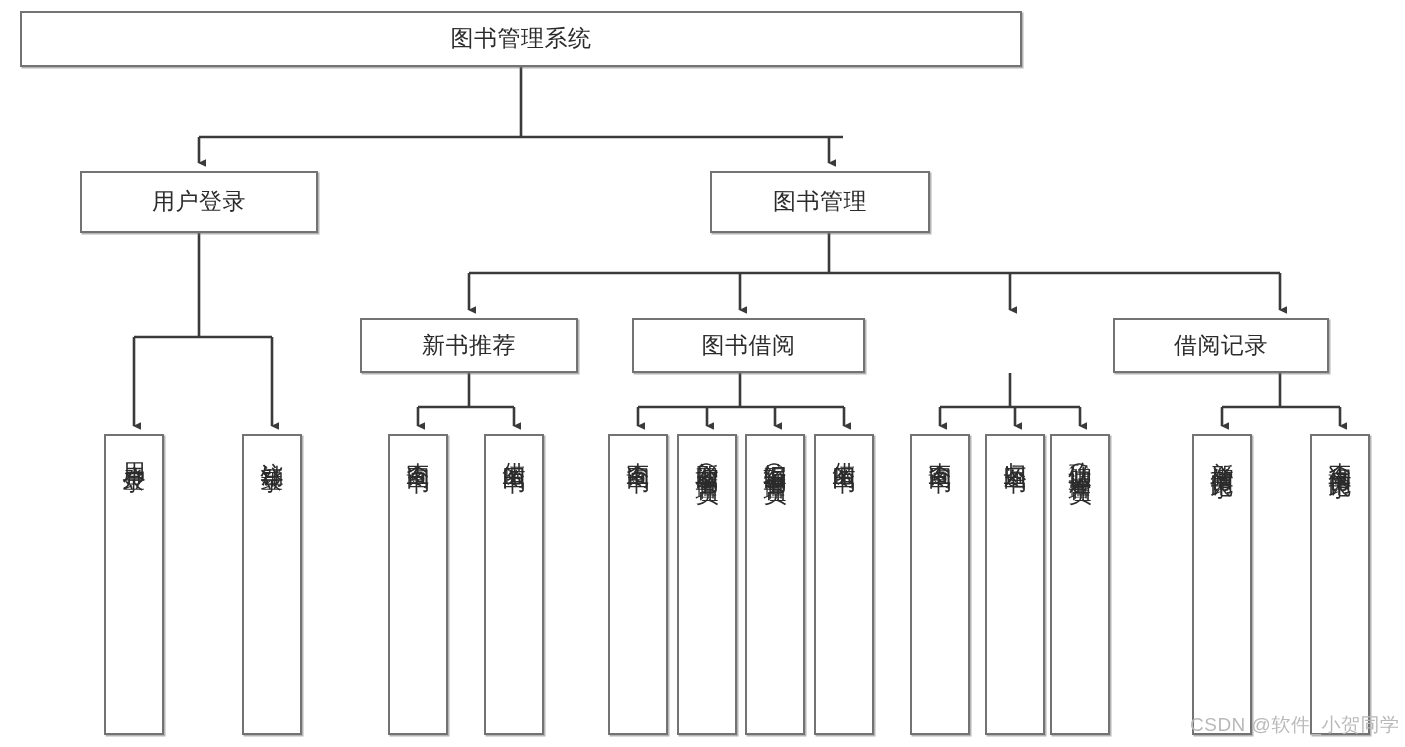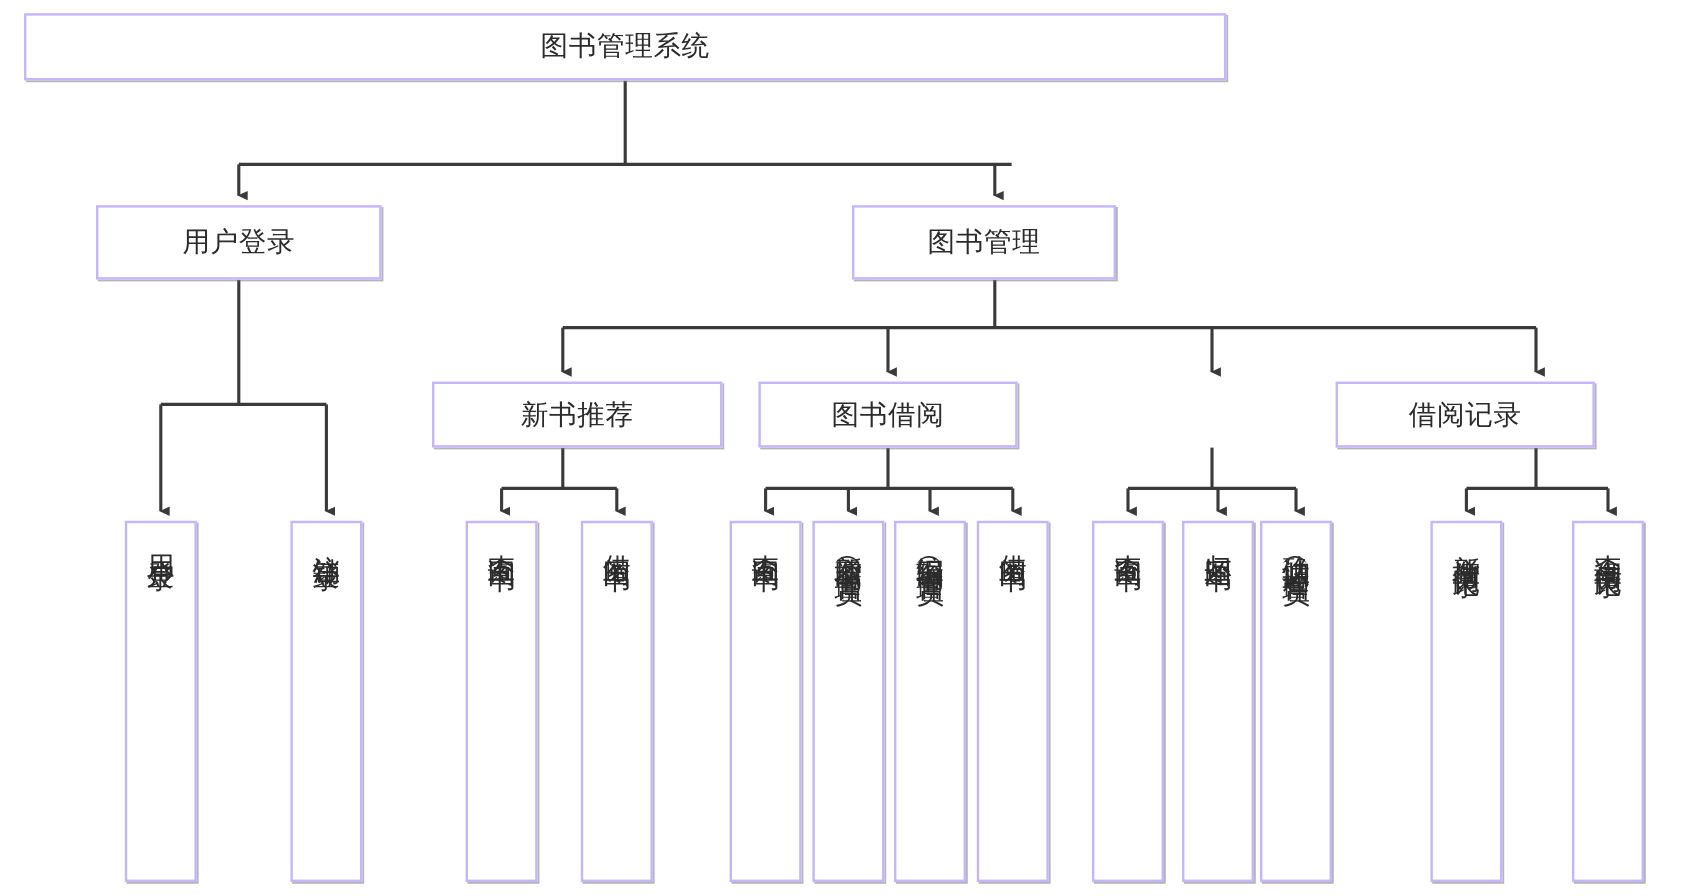--- a/index.html
+++ b/index.html
@@ -21,21 +21,21 @@
     position: absolute;
     left: 0;
     top: 0;
     width: 1405px;
     height: 747px;
     pointer-events: none;
   }
   .node {
     position: absolute;
     box-sizing: border-box;
-    border: 2px solid #c4b5fd;
+    border: 2px solid #737373;
     background: #ffffff;
     color: #2b2b2b;
     display: flex;
     align-items: center;
     justify-content: center;
     text-align: center;
     box-shadow: 1.5px 1.5px 0 rgba(120,120,120,0.55);
   }
   .node .label {
     display: block;
@@ -125,24 +125,24 @@
     <span class="label">图书管理系统</span>
   </div>
 
   <div class="node horizontal" style="left:80px; top:171px; width:238px; height:62px;">
     <span class="label">用户登录</span>
   </div>
   <div class="node horizontal" style="left:710px; top:171px; width:220px; height:62px;">
     <span class="label">图书管理</span>
   </div>
 
-  <div class="node horizontal" style="left:360px; top:318px; width:242px; height:55px;">
+  <div class="node horizontal" style="left:360px; top:318px; width:218px; height:55px;">
     <span class="label">新书推荐</span>
   </div>
-  <div class="node horizontal" style="left:632px; top:318px; width:216px; height:55px;">
+  <div class="node horizontal" style="left:632px; top:318px; width:233px; height:55px;">
     <span class="label">图书借阅</span>
   </div>
   <div class="node horizontal" style="left:1113px; top:318px; width:216px; height:55px;">
     <span class="label">借阅记录</span>
   </div>
 
   <div class="node vertical" style="left:104px; top:434px; width:60px; height:301px;">
     <span class="label">用户登录</span>
   </div>
   <div class="node vertical" style="left:242px; top:434px; width:60px; height:301px;">
@@ -179,14 +179,15 @@
     <span class="label">确认归还（管理员）</span>
   </div>
 
   <div class="node vertical" style="left:1192px; top:434px; width:60px; height:301px;">
     <span class="label">新增借阅记录</span>
   </div>
   <div class="node vertical" style="left:1310px; top:434px; width:60px; height:301px;">
     <span class="label">查询借阅记录</span>
   </div>
 
+  <div class="watermark" style="left:1190px; top:712px;">CSDN @软件_小贺同学</div>
 
 </div>
 
 </body></html>

